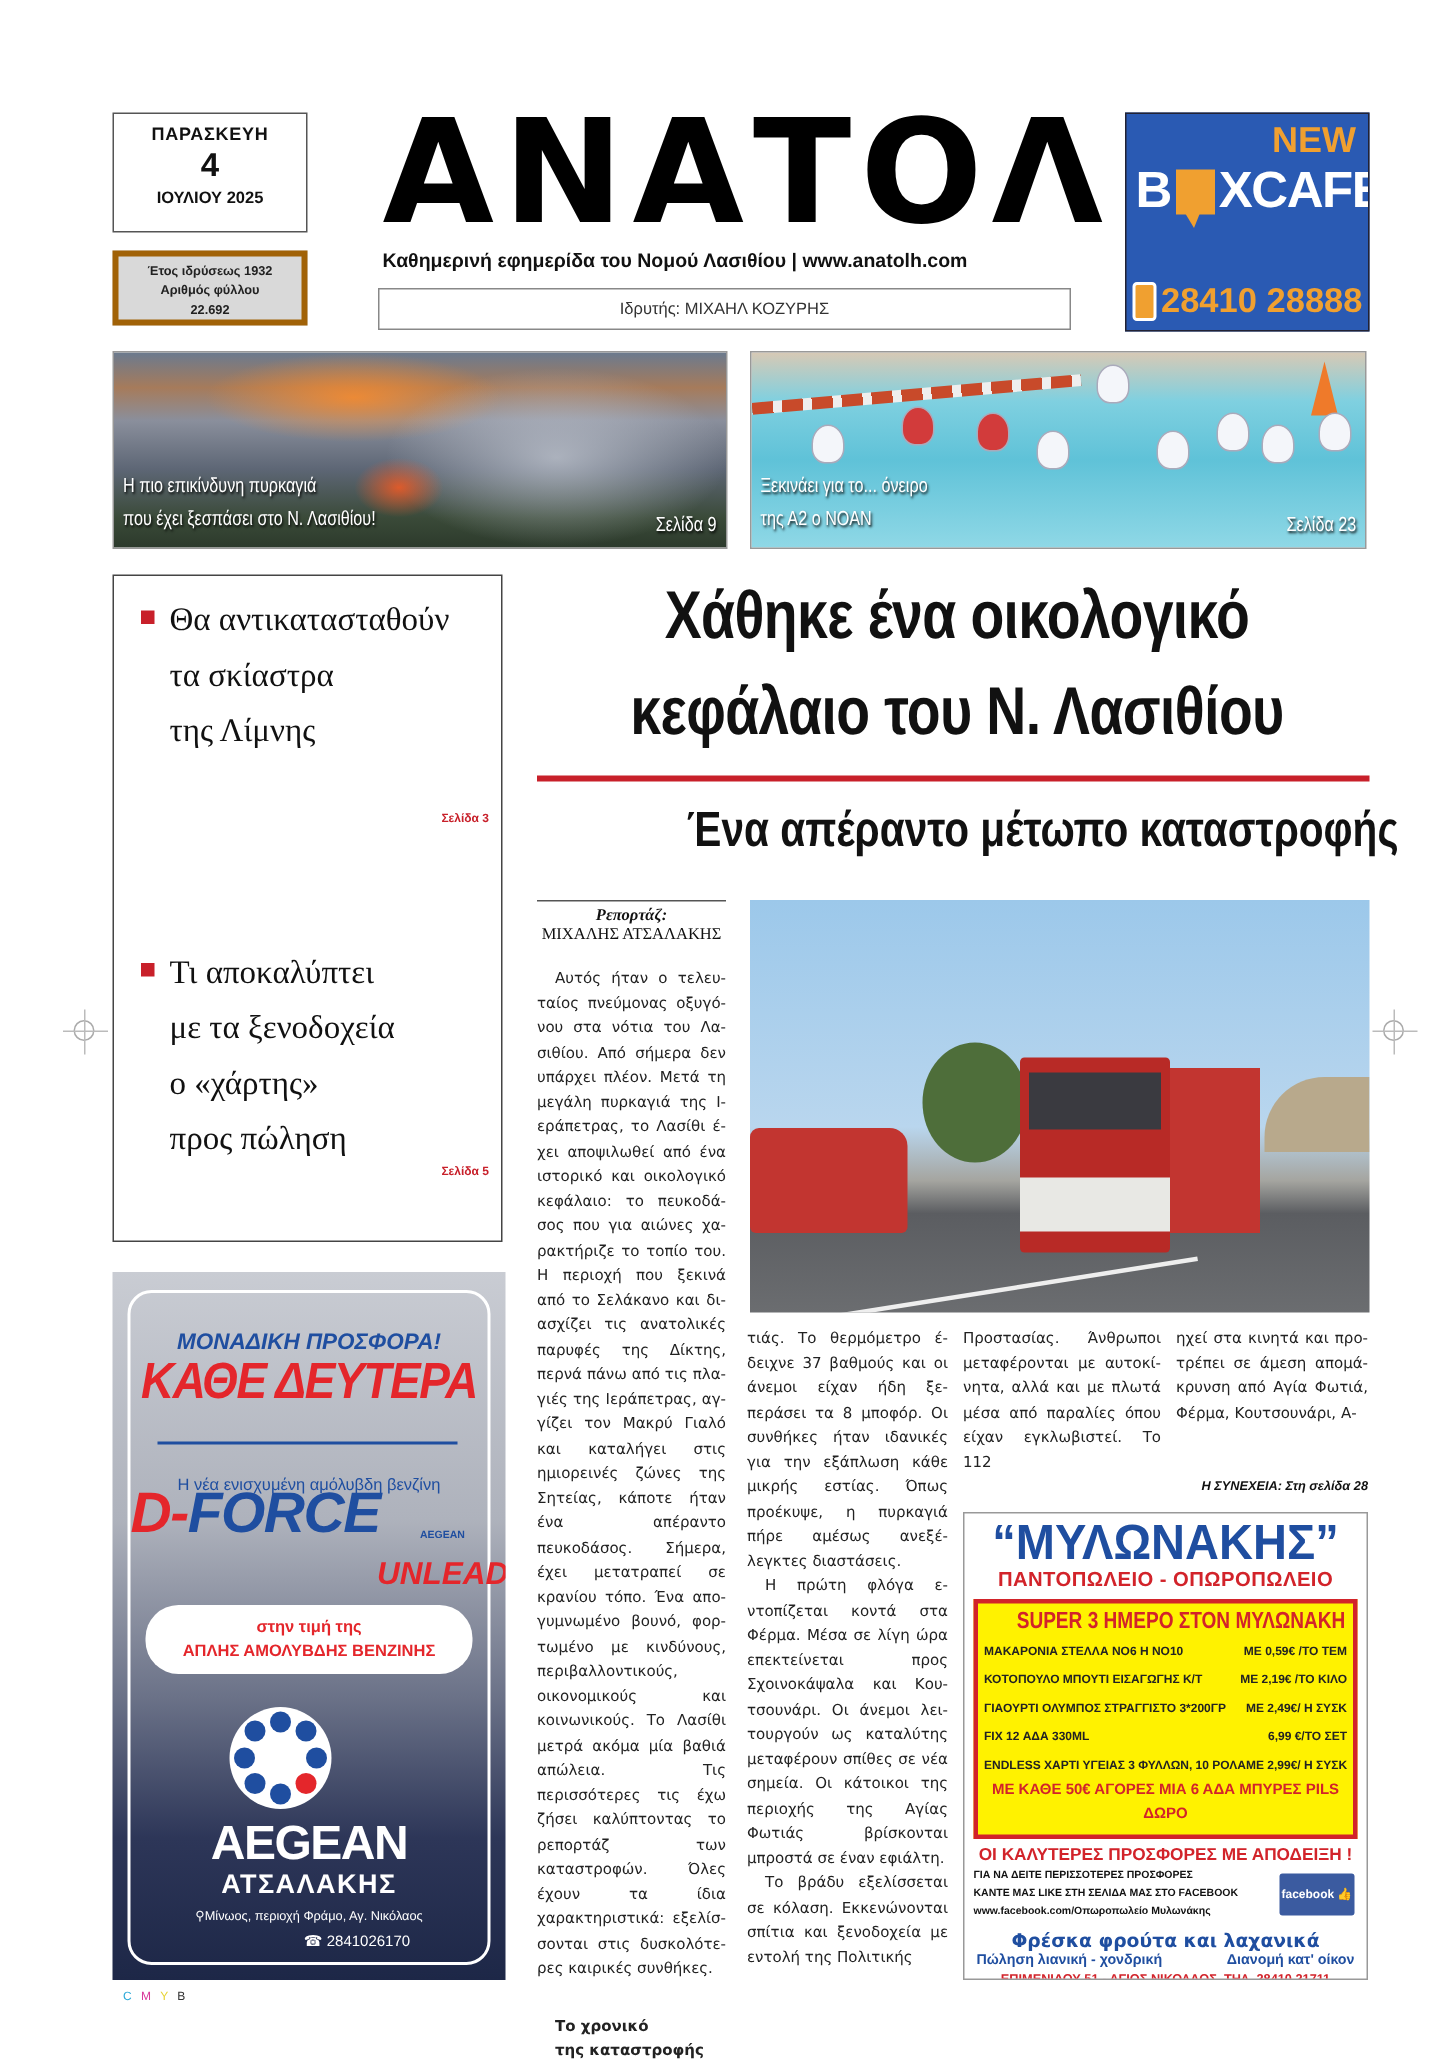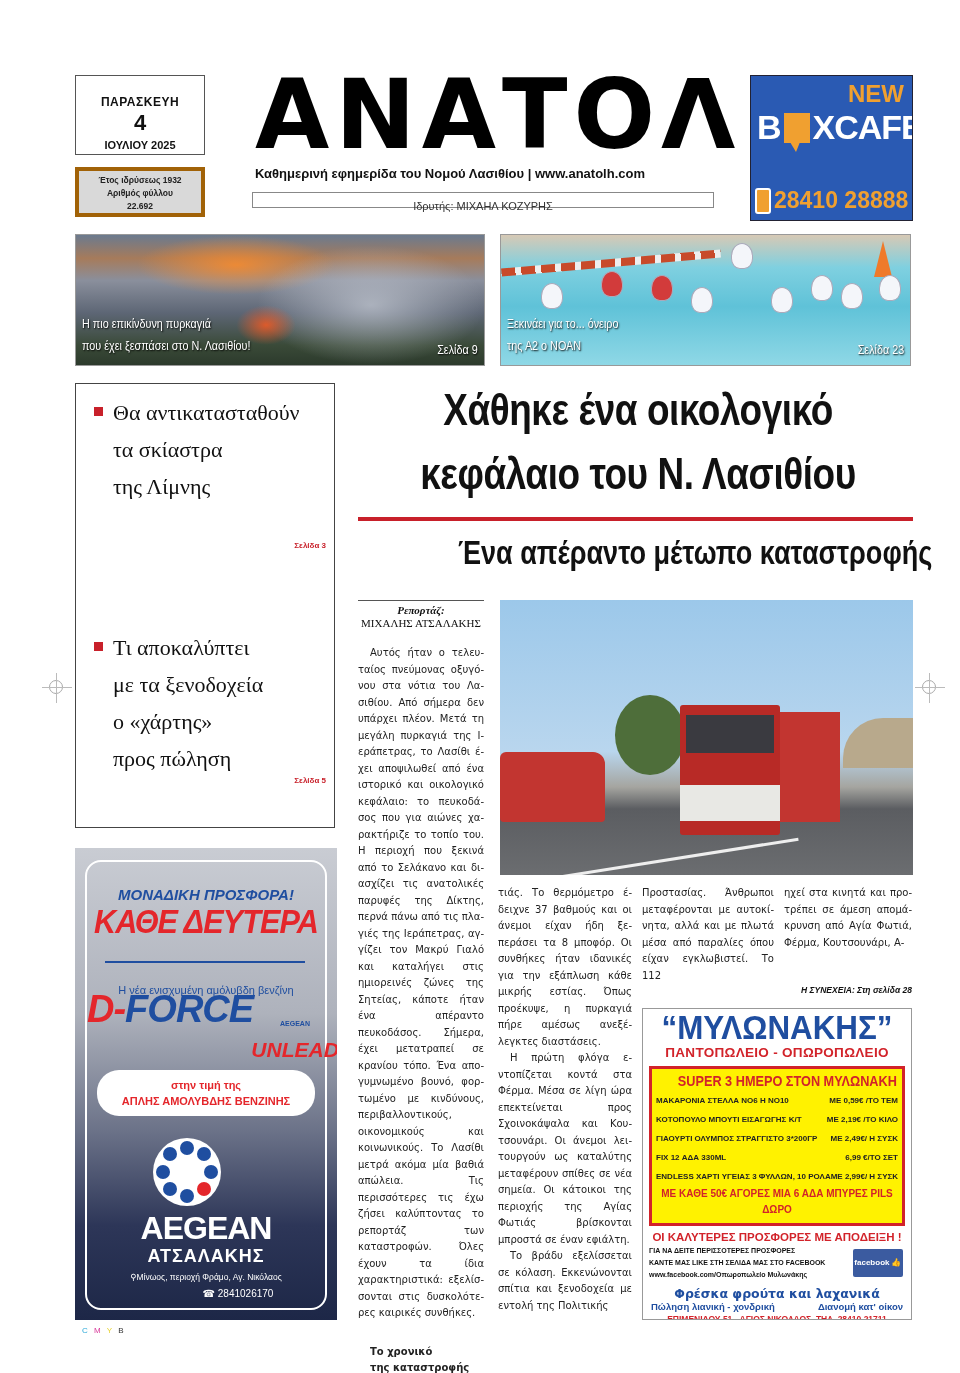--- a/index.html
+++ b/index.html
@@ -1,30 +1,30 @@
 <!DOCTYPE html>
 <html><head>
 <meta charset="utf-8">
 <style>
   * { box-sizing: border-box; margin: 0; padding: 0; }
   body { width: 960px; height: 1373px; background: #ffffff; position: relative; overflow: hidden; font-family: "Liberation Sans", sans-serif; color: #111; }
   .abs { position: absolute; }
 
   
   .date-box { left: 75px; top: 75px; width: 130px; height: 80px; border: 1px solid #555; text-align: center; background: #fff; }
-  .date-box .day { font-weight: bold; font-size: 12px; margin-top: 19px; letter-spacing: 0.5px; }
+  .date-box .day { font-weight: bold; font-size: 12px; margin-top: 6px; letter-spacing: 0.5px; }
   .date-box .num { font-weight: bold; font-size: 22px; line-height: 24px; margin-top: 2px; }
   .date-box .month { font-weight: bold; font-size: 11px; margin-top: 4px; }
   .info-box { left: 75px; top: 167px; width: 130px; height: 50px; border: 4px solid #a16207; background: #d9d9d9; text-align: center; font-size: 8.5px; font-weight: bold; line-height: 13px; padding-top: 3px; color: #222; }
 
   
   .masthead { left: 255px; top: 70px; width: 465px; height: 100px; }
   .masthead .logo { font-family: "DejaVu Sans", sans-serif; font-weight: 900; font-size: 96px; letter-spacing: 6px; line-height: 90px; text-align: center; color: #000; transform: scaleY(1.0); }
   .tagline { left: 255px; top: 166px; width: 465px; font-size: 13px; font-weight: bold; color: #111; white-space: nowrap; }
-  .founder { left: 252px; top: 192px; width: 462px; height: 16px; border: 1px solid #888; font-size: 11px; text-align: center; line-height: 26px; color: #333; }
+  .founder { left: 252px; top: 192px; width: 462px; height: 28px; border: 1px solid #888; font-size: 11px; text-align: center; line-height: 26px; color: #333; }
 
   
   .boxcafe { left: 750px; top: 75px; width: 163px; height: 146px; background: #2a5ab3; border: 1px solid #223; overflow: hidden; }
   .boxcafe .new { position: absolute; right: 8px; top: 4px; color: #f0a030; font-weight: bold; font-size: 24px; }
   .boxcafe .brand { position: absolute; left: 6px; top: 32px; color: #fff; font-weight: bold; font-size: 34px; letter-spacing: -1px; display: flex; align-items: center; }
   .boxcafe .box-sq { display: inline-block; width: 26px; height: 30px; background: #f0a030; margin: 0 3px; position: relative; }
   .boxcafe .box-sq::after { content: ""; position: absolute; left: 6px; bottom: -9px; border-left: 6px solid transparent; border-right: 4px solid transparent; border-top: 10px solid #f0a030; }
   .boxcafe .phone { position: absolute; left: 4px; bottom: 6px; color: #f0a030; font-weight: bold; font-size: 23px; display: flex; align-items: center; gap: 3px; }
   .boxcafe .phone-ico { width: 16px; height: 26px; background: #f0a030; border-radius: 3px; border: 2px solid #fff; }
 

